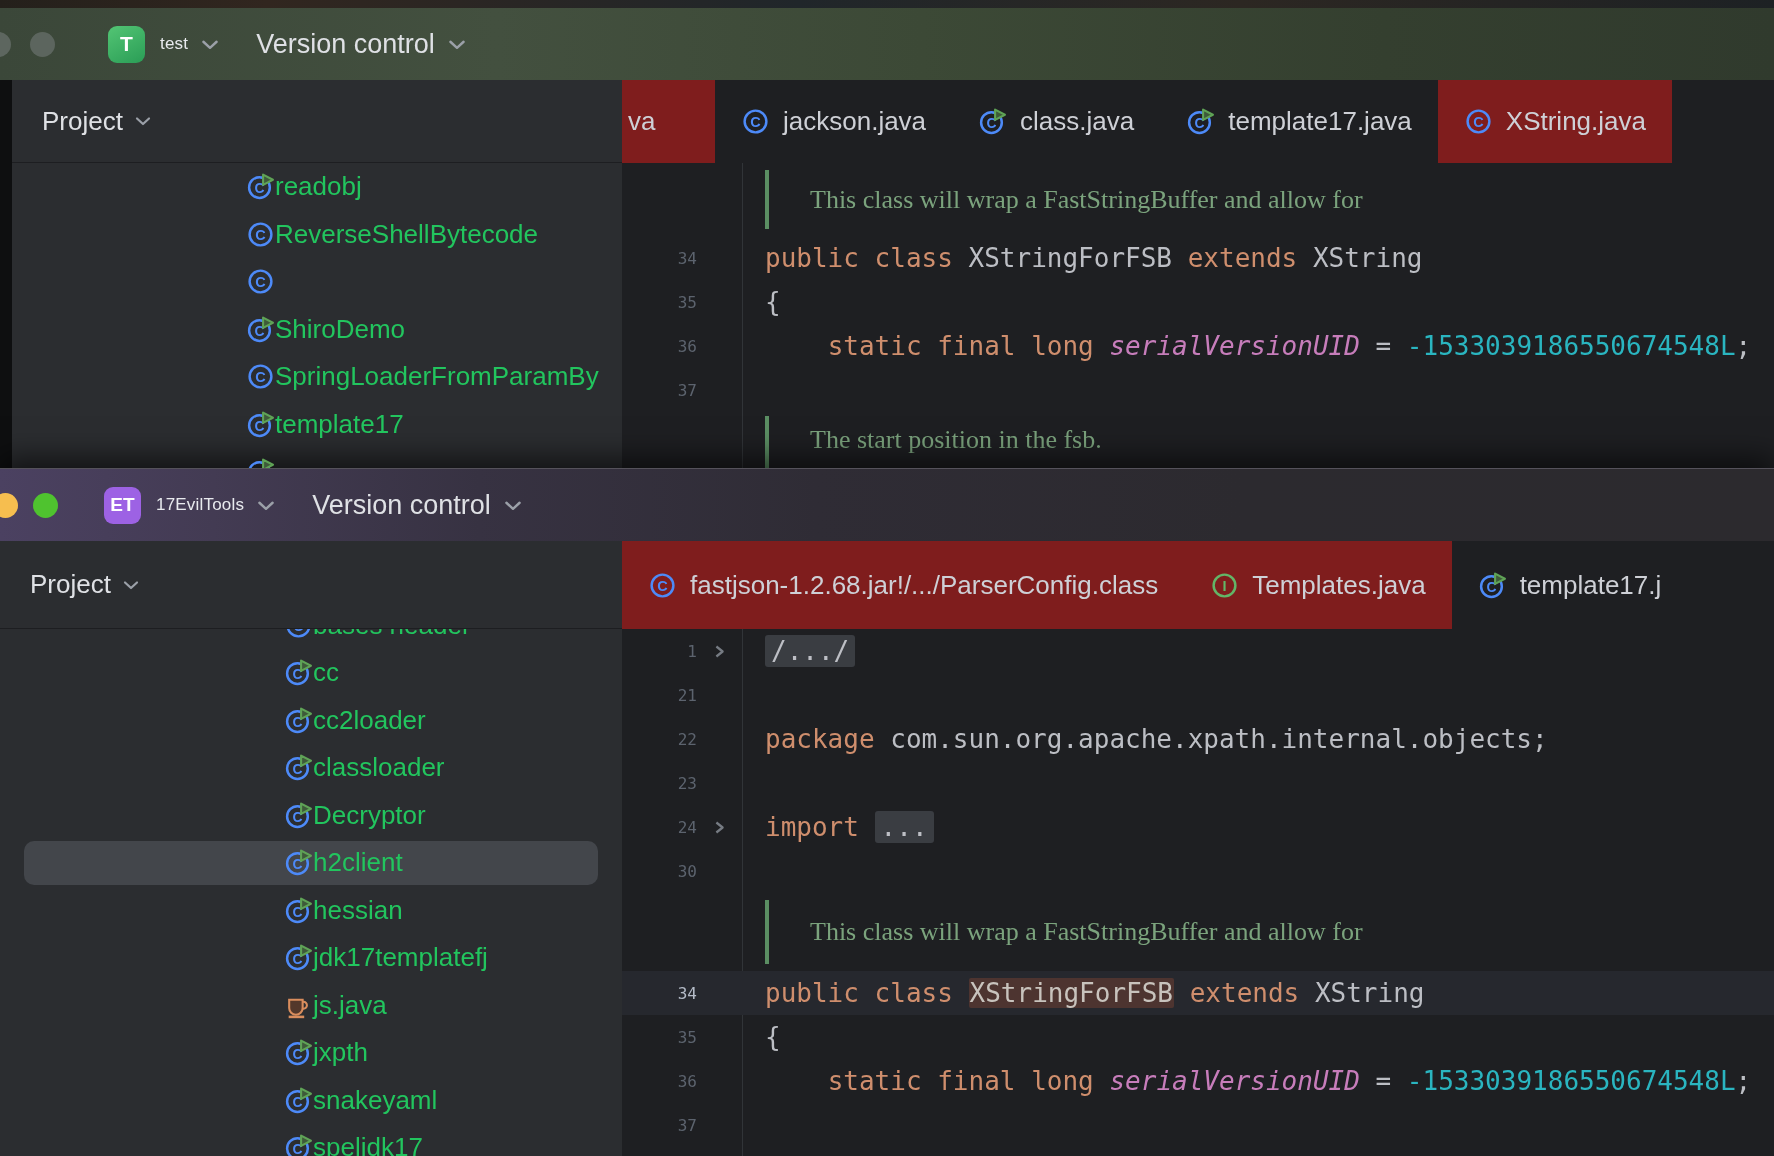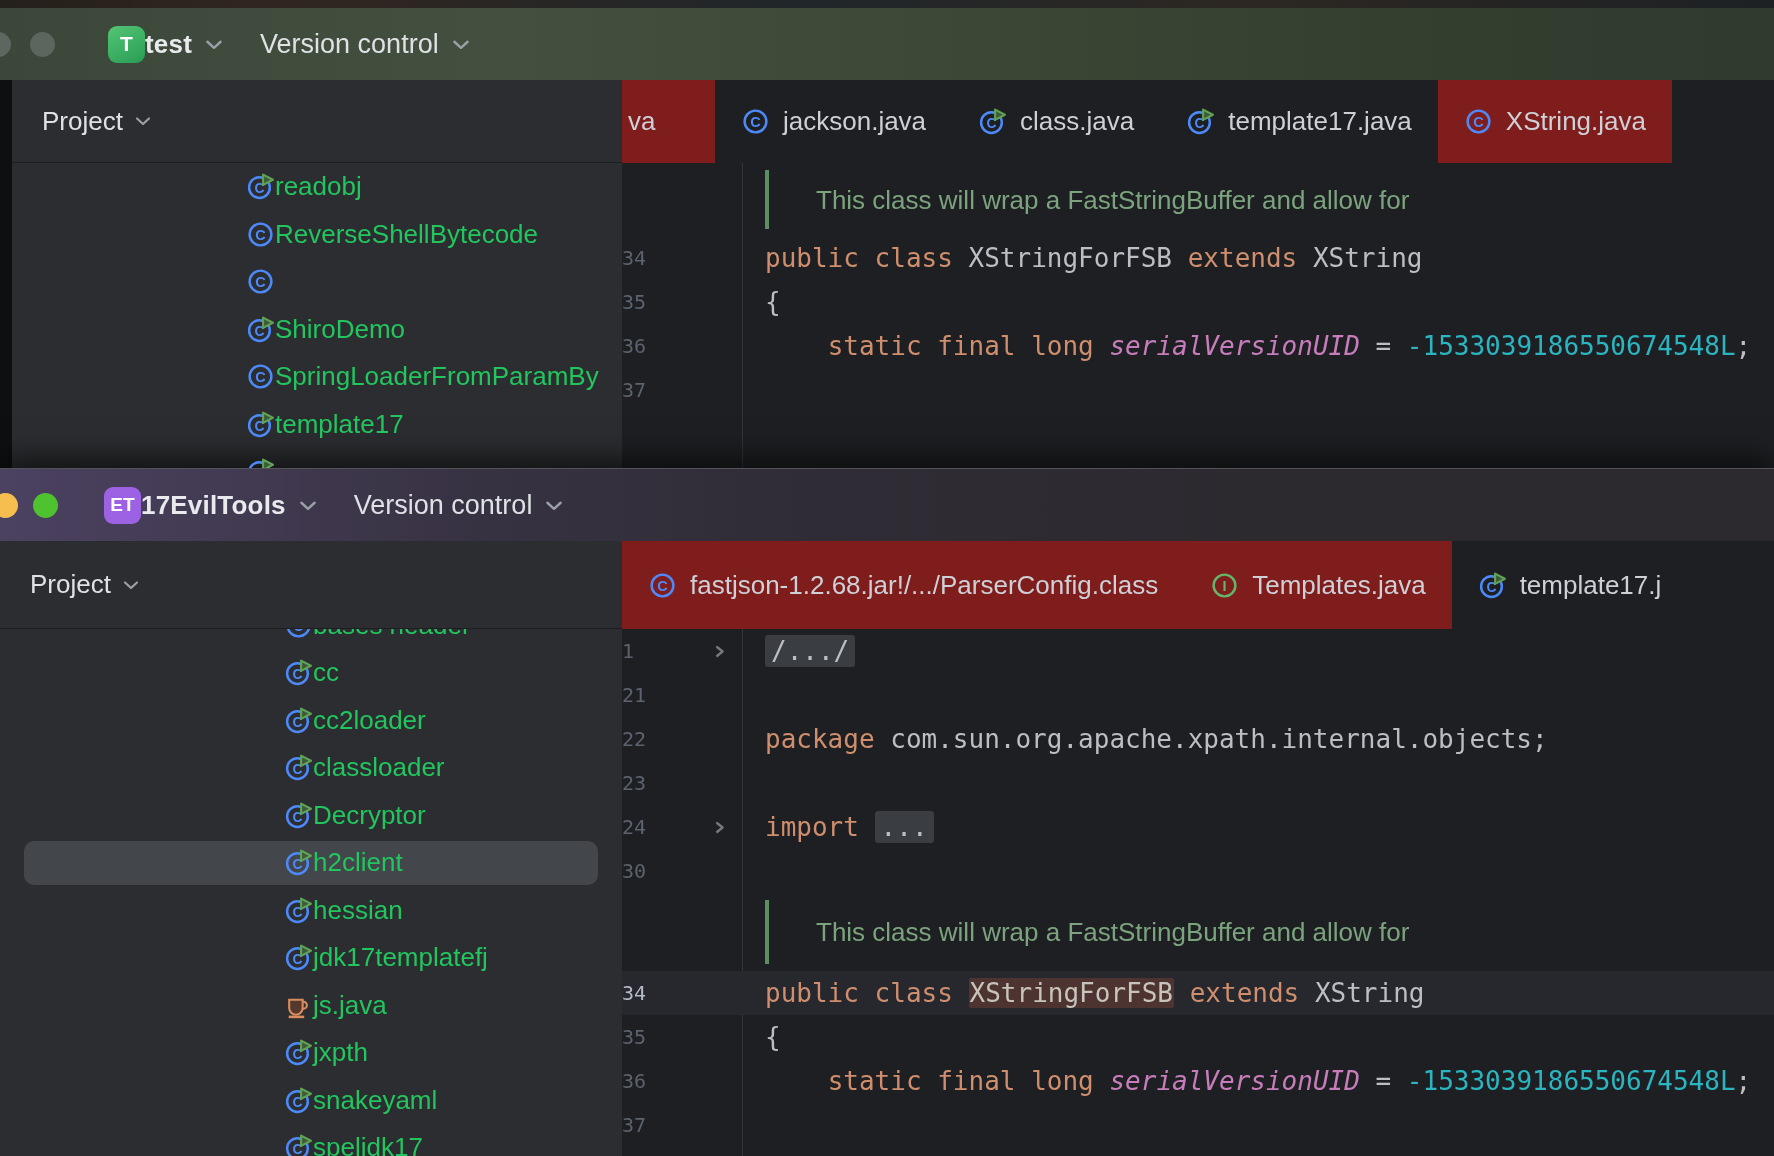--- a/index.html
+++ b/index.html
@@ -21,21 +21,21 @@
   #win-bottom .titlebar{background:linear-gradient(90deg,#4b4161 0%,#433b53 12%,#373242 27%,#2f2c35 46%,#2c2a2f 70%,#2c2a2e 100%)}
   .light{position:absolute;top:24px;width:25px;height:25px;border-radius:50%}
   #win-top .light1{left:-14px;background:#5d665f}
   #win-top .light2{left:30px;background:#5c655e}
   #win-bottom .light1{left:-7px;background:#f6be4f}
   #win-bottom .light2{left:33px;background:#4fc32f}
   .badge{width:37px;height:37px;border-radius:9px;flex:none;display:flex;align-items:center;
     justify-content:center;font-weight:bold;color:#fff;margin-left:108px;font-size:21px}
   #win-top .badge{background:linear-gradient(150deg,#53c574,#2a9d56)}
   #win-bottom .badge{background:#9d62e4;margin-left:104px;font-size:19px}
-  .proj-name{font-size:26px;font-weight:700;color:#e8eaee;letter-spacing:.2px}
+  .proj-name{margin-left:15px;font-size:17px;font-weight:400;color:#e8eaee;letter-spacing:.2px}
   .tb-chev{margin-left:13px;display:flex;align-items:center}
   .menu-label{margin-left:37px;font-size:27px;color:#dfe1e5;font-weight:400}
 
   
   .band{display:flex;flex:none;position:relative}
   #win-top .band{height:83px}
   #win-bottom .band{height:88px}
   .edge-gap{width:12px;background:#0e0f10;flex:none}
   .panel-part{background:#2b2d30;border-bottom:1px solid #1d1e21;display:flex;align-items:center;flex:none}
   #win-top .panel-part{width:610px}
@@ -60,36 +60,36 @@
   .trow{height:47.5px;display:flex;align-items:center;position:relative}
   .trow .ticon{margin-left:var(--indent);flex:none;display:flex;align-items:center;z-index:1}
   .trow .tlabel{font-size:26px;color:#22c55e;white-space:nowrap;z-index:1}
   .trow.selected::before{content:"";position:absolute;left:24px;right:24px;top:2px;bottom:2px;
     border-radius:10px;background:#43464b}
 
   .editor{flex:1;background:#1e1f22;position:relative;overflow:hidden;min-width:0}
   .gutterline{position:absolute;left:120px;top:0;bottom:0;width:1px;background:#313438;z-index:0}
   .erow{display:flex;align-items:center;height:44px;position:relative}
   .erow.caret{background:#26282e}
-  .ln{width:75px;flex:none;font-family:"DejaVu Sans Mono",monospace;
-    font-size:20px;color:#5c636e}
+  .ln{width:75px;flex:none;text-align:right;font-family:"DejaVu Sans Mono",monospace;
+    font-size:16px;color:#5c636e}
   .erow.caret .ln{color:#b4bbc7}
   .foldc{width:45px;flex:none;display:flex;align-items:center;justify-content:center}
   .codetxt{padding-left:23px;font-family:"DejaVu Sans Mono",monospace;font-size:26px;white-space:pre}
   .tk-kw{color:#cf8e6d}
   .tk-plain{color:#bcbec4}
   .tk-field{color:#c77dbb;font-style:italic}
   .tk-num{color:#2ab5c0}
   .tk-fold{background:#3a3d42;color:#bdbfc5;border-radius:3px;padding:1px 6px}
   .tk-hl{background:#4d3430;border-radius:2px;color:#c8c3bd;padding:0 1px}
   .drow{position:relative}
   .dbar{position:absolute;left:143px;top:7px;bottom:7px;width:4px;background:#5b8e63}
   .drow.cut .dbar{top:4px;bottom:0}
-  .dtext{position:absolute;left:194px;top:50%;transform:translateY(-50%);
-    font-size:26px;color:#7ba37d;font-family:Liberation Sans, sans-serif;white-space:nowrap}
+  .dtext{position:absolute;left:188px;top:50%;transform:translateY(-50%);
+    font-size:26px;color:#7ba37d;font-family:Liberation Serif, serif;white-space:nowrap}
 </style>
 </head>
 <body>
 
 <div id="stage">
   <div class="bg-strip"></div>
 
   <section class="win" id="win-top">
     <header class="titlebar">
       <span class="light light1"></span>
@@ -251,20 +251,24 @@
           <div class="erow">
             <span class="ln">36</span>
             <span class="foldc"></span>
             <span class="codetxt"><span class="tk-plain">    </span><span class="tk-kw">static</span><span class="tk-plain"> </span><span class="tk-kw">final</span><span class="tk-plain"> </span><span class="tk-kw">long</span><span class="tk-plain"> </span><span class="tk-field">serialVersionUID</span><span class="tk-plain"> = </span><span class="tk-num">-1533039186550674548L</span><span class="tk-plain">;</span></span>
           </div>
           <div class="erow">
             <span class="ln">37</span>
             <span class="foldc"></span>
             <span class="codetxt"></span>
           </div>
+          <div class="drow cut" style="height: 56px;">
+            <span class="dbar"></span>
+            <span class="dtext">The start position in the fsb.</span>
+          </div>
         </div>
     </div>
   </section>
 
   <section class="win" id="win-bottom">
     <header class="titlebar">
       <span class="light light1"></span>
       <span class="light light2"></span>
       <span class="badge">ET</span>
       <span class="proj-name">17EvilTools</span>

